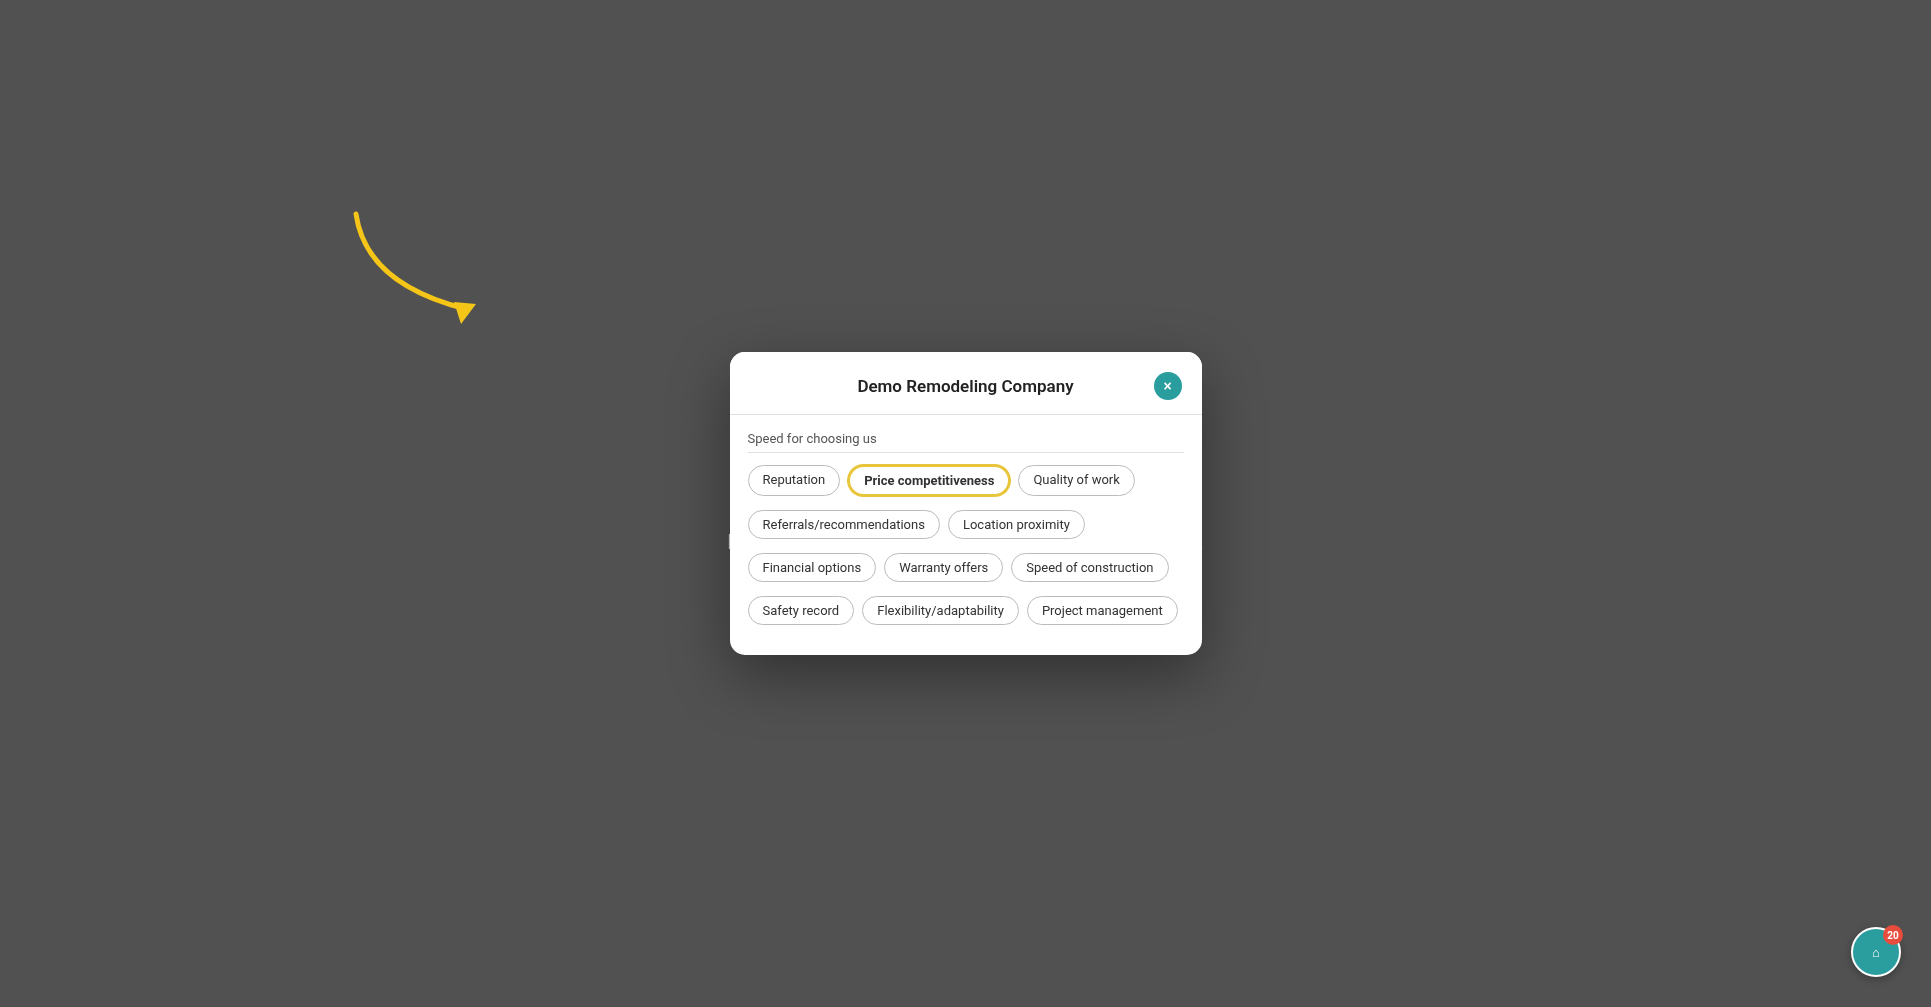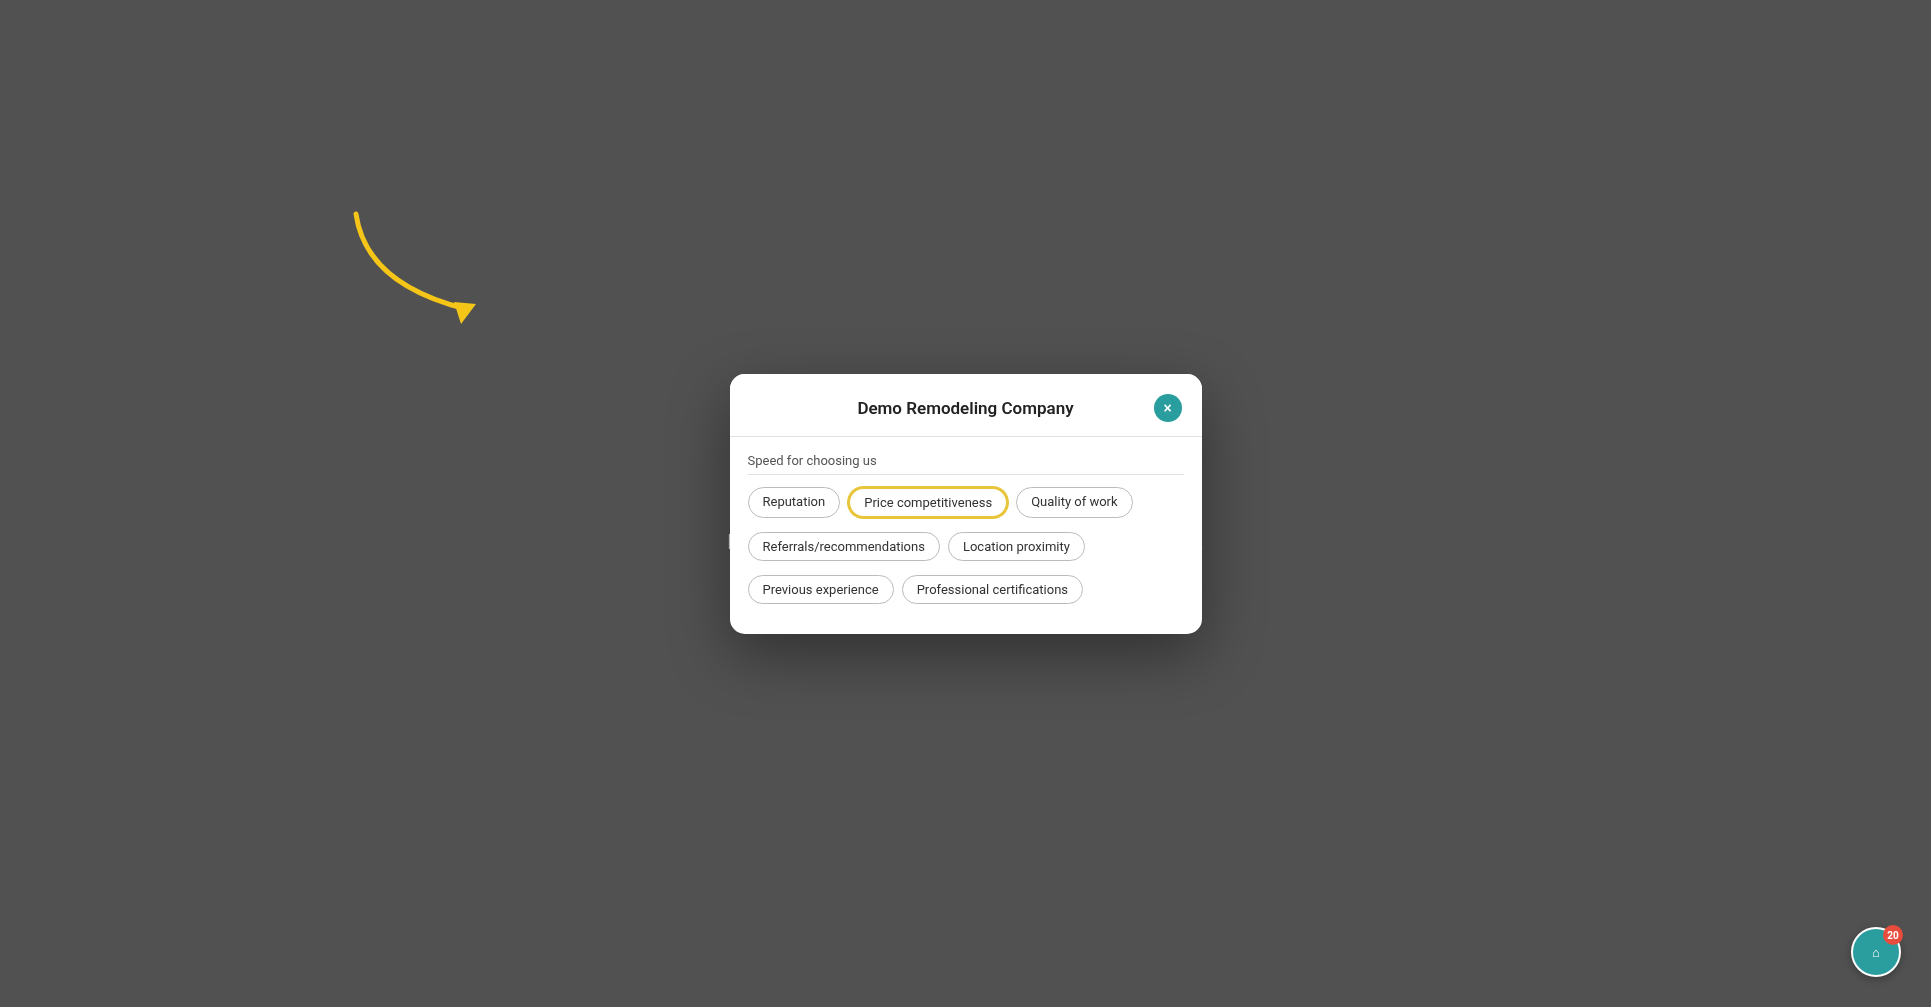--- a/index.html
+++ b/index.html
@@ -129,21 +129,21 @@
       color: #333;
       background: #fff;
       cursor: pointer;
       white-space: nowrap;
       transition: background 0.15s;
     }
 
     .tag.selected {
       border: 2px solid #e8c53a;
       background: #fff;
-      font-weight: 400;
+      font-weight: 700;
       box-shadow: 0 0 0 1px #e8c53a;
     }
 
     
     .arrow-annotation {
       position: absolute;
       top: 50%;
       left: 50%;
       transform: translate(-620px, -300px);
       pointer-events: none;
@@ -218,27 +218,33 @@
         <span class="tag selected">Price competitiveness</span>
         <span class="tag">Quality of work</span>
       </div>
 
       <div class="tags-group">
         <span class="tag">Referrals/recommendations</span>
         <span class="tag">Location proximity</span>
       </div>
 
 
-
-      <div class="tags-group">
-        <span class="tag">Previous experience</span>
-        <span class="tag">Professional certifications</span>
-      </div>
-
-
+      <div class="tags-group">
+        <span class="tag">Financial options</span>
+        <span class="tag">Warranty offers</span>
+        <span class="tag">Speed of construction</span>
+      </div>
+
+
+
+      <div class="tags-group">
+        <span class="tag">Safety record</span>
+        <span class="tag">Flexibility/adaptability</span>
+        <span class="tag">Project management</span>
+      </div>
 
     </div>
   </div>
 </div>
 
 <div class="notification-badge">
   <span>⌂</span>
   <div class="badge-count">20</div>
 </div>
 

